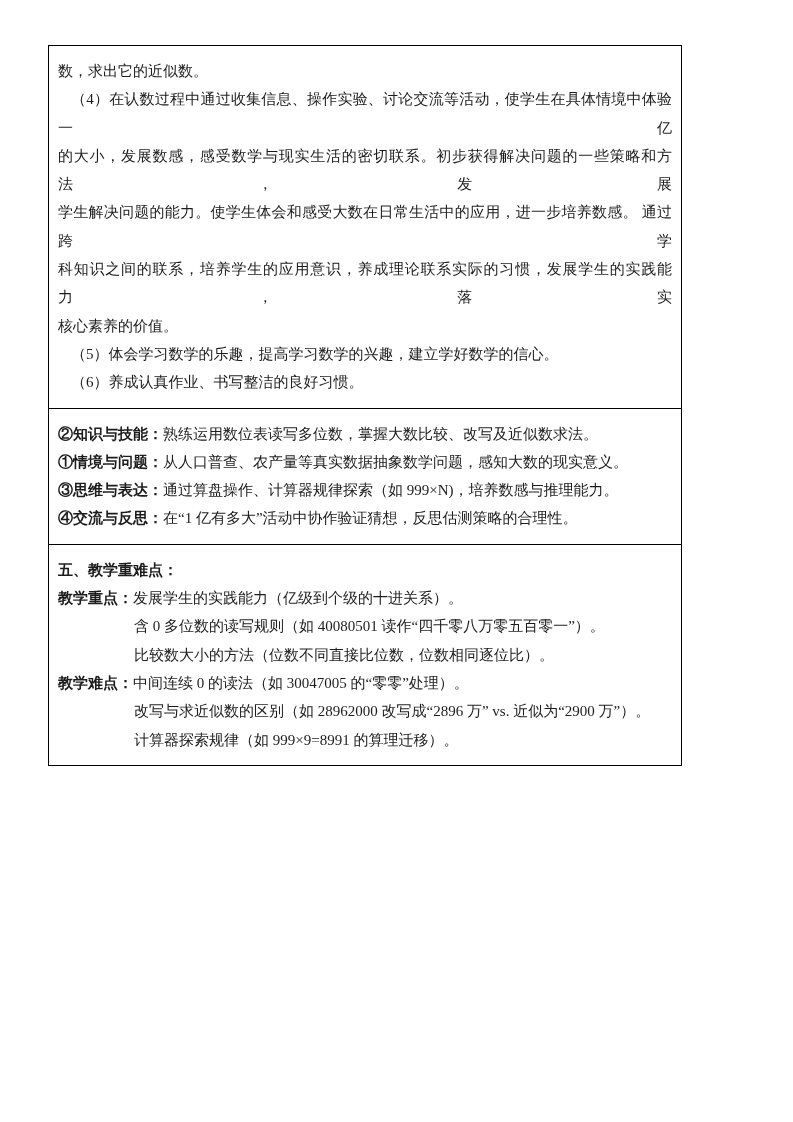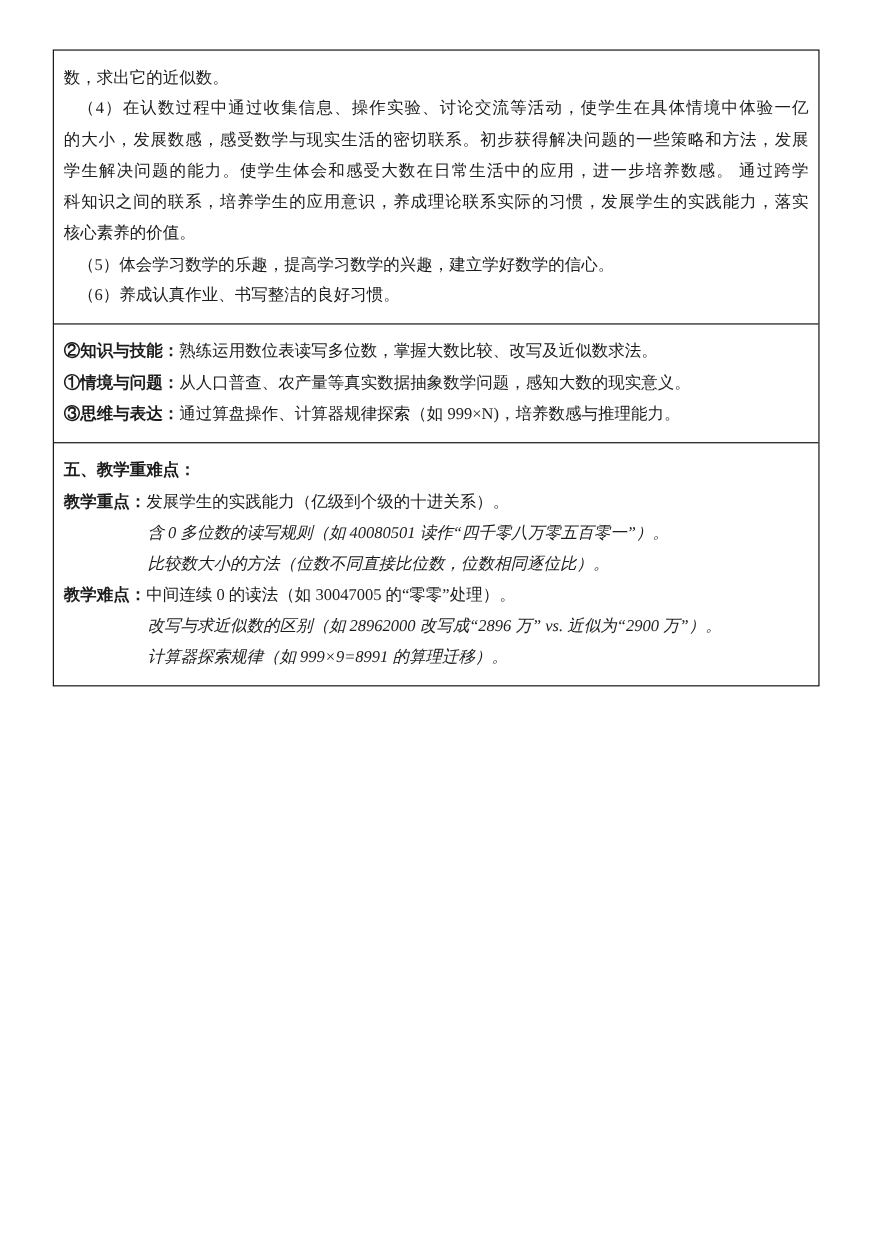--- a/index.html
+++ b/index.html
@@ -13,21 +13,21 @@
     height: 1122px;
     background: #ffffff;
     font-family: "Liberation Serif", "DejaVu Serif", serif;
     color: #1c1c1c;
     overflow: hidden;
   }
   .doc-table {
     position: absolute;
     left: 48px;
     top: 45px;
-    width: 697px;
+    width: 634px;
     border: 1.5px solid #000000;
     box-sizing: border-box;
     background: #ffffff;
   }
   .row {
     padding: 11px 9px;
     font-size: 15px;
     line-height: 28.3px;
   }
   .row + .row {
@@ -50,21 +50,20 @@
   }
   .item {
     margin: 0;
   }
   .item .lbl {
     font-weight: 700;
   }
   .hang {
     margin: 0;
     padding-left: 76px;
-    font-style: italic;
   }
 </style>
 </head>
 <body>
 
 <div class="page">
   <div class="doc-table">
 
     <section class="row">
       <p class="line">数，求出它的近似数。</p>
@@ -80,20 +79,23 @@
     <section class="row">
       <p class="item">
         <span class="lbl">②知识与技能：</span><span>熟练运用数位表读写多位数，掌握大数比较、改写及近似数求法。</span>
       </p>
       <p class="item">
         <span class="lbl">①情境与问题：</span><span>从人口普查、农产量等真实数据抽象数学问题，感知大数的现实意义。</span>
       </p>
       <p class="item">
         <span class="lbl">③思维与表达：</span><span>通过算盘操作、计算器规律探索（如 999×N)，培养数感与推理能力。</span>
       </p>
+      <p class="item">
+        <span class="lbl">④交流与反思：</span><span>在“1 亿有多大”活动中协作验证猜想，反思估测策略的合理性。</span>
+      </p>
     </section>
 
     <section class="row">
       <p class="heading">五、教学重难点：</p>
       <p class="item">
         <span class="lbl">教学重点：</span><span>发展学生的实践能力（亿级到个级的十进关系）。</span>
       </p>
       <p class="hang">
         <span>含 0 多位数的读写规则（如 40080501 读作“四千零八万零五百零一”）。</span>
       </p>

